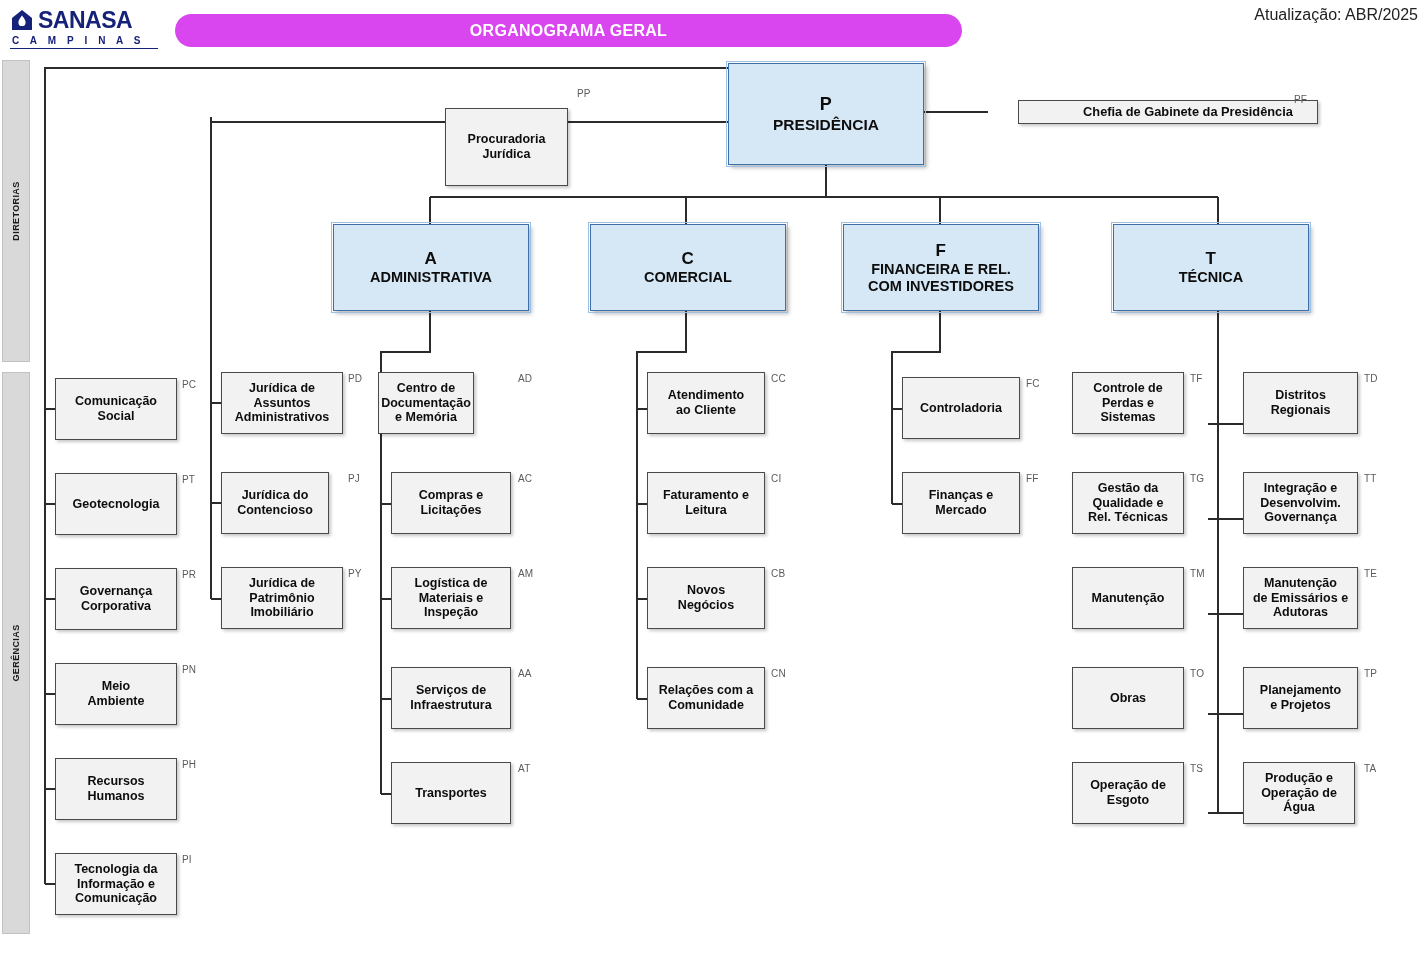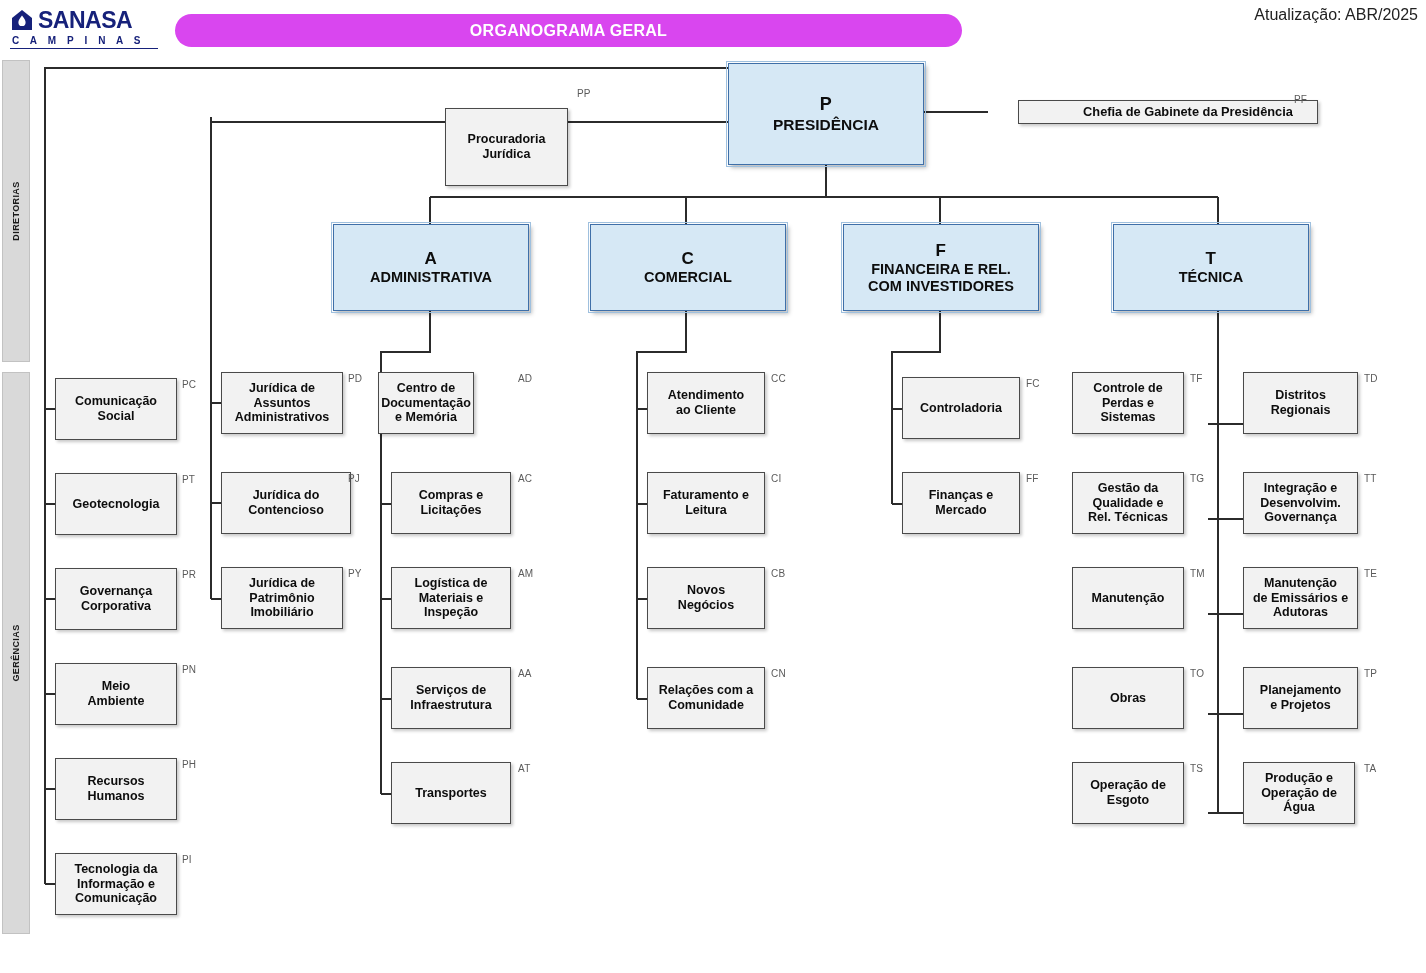--- a/index.html
+++ b/index.html
@@ -234,21 +234,21 @@
       </div>
       <div class="sigla" style="left: 182px; top: 759px;">PH</div>
       <div class="node n-grey" style="left: 55px; top: 853px; width: 122px; height: 62px;">
         <div class="lbl"><span>Tecnologia da</span><br><span>Informação e</span><br><span>Comunicação</span></div>
       </div>
       <div class="sigla" style="left: 182px; top: 854px;">PI</div>
       <div class="node n-grey" style="left: 221px; top: 372px; width: 122px; height: 62px;">
         <div class="lbl"><span>Jurídica de</span><br><span>Assuntos</span><br><span>Administrativos</span></div>
       </div>
       <div class="sigla" style="left: 348px; top: 373px;">PD</div>
-      <div class="node n-grey" style="left: 221px; top: 472px; width: 130px; height: 62px;">
+      <div class="node n-grey" style="left: 221px; top: 472px; width: 108px; height: 62px;">
         <div class="lbl"><span>Jurídica do</span><br><span>Contencioso</span></div>
       </div>
       <div class="sigla" style="left: 348px; top: 473px;">PJ</div>
       <div class="node n-grey" style="left: 221px; top: 567px; width: 122px; height: 62px;">
         <div class="lbl"><span>Jurídica de</span><br><span>Patrimônio</span><br><span>Imobiliário</span></div>
       </div>
       <div class="sigla" style="left: 348px; top: 568px;">PY</div>
       <div class="node n-grey" style="left: 369px; top: 372px; width: 96px; height: 62px; margin-left: 9px;">
         <div class="lbl"><span>Centro de</span><br><span>Documentação</span><br><span>e Memória</span></div>
       </div>

